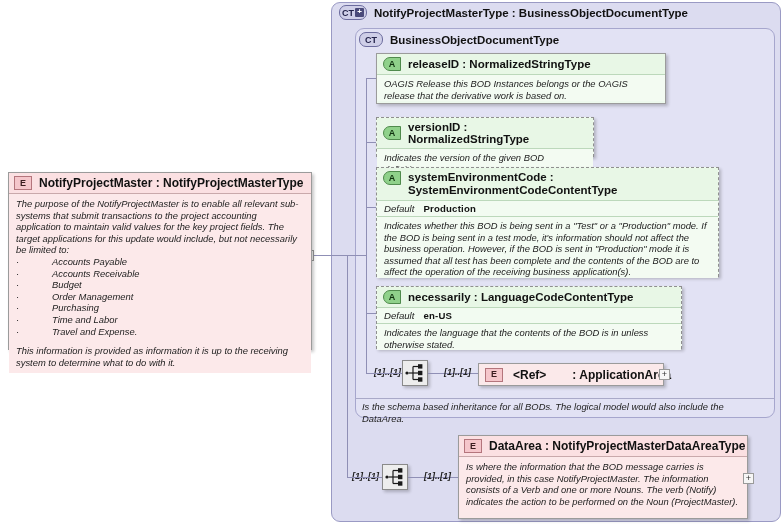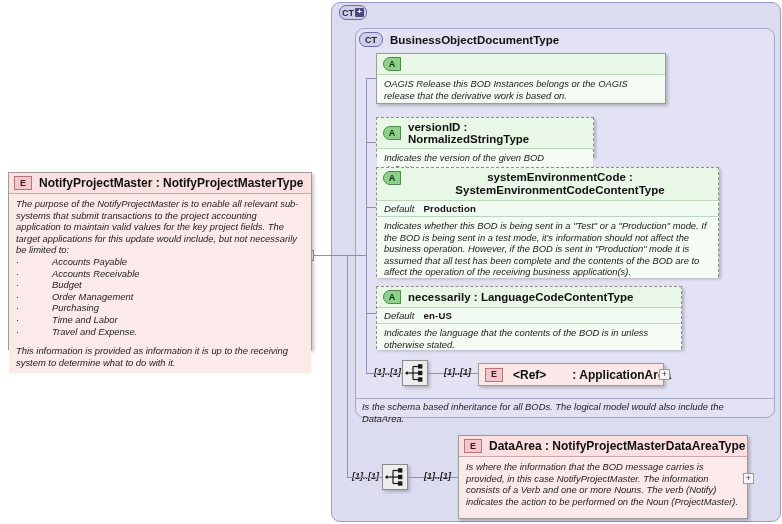--- a/index.html
+++ b/index.html
@@ -129,20 +129,21 @@
 
 <div class="canvas">
 
   <div class="box ct-outer"></div>
 
   <div class="hdr-row" style="left:339px;top:5px;">
     <span class="badge-ct">
       <span>CT</span>
         <span class="plusglyph">+</span>
     </span>
+    <span class="ct-label">NotifyProjectMasterType : BusinessObjectDocumentType</span>
   </div>
 
   <div class="box ct-inner"></div>
 
   <div class="hdr-row" style="left:359px;top:32px;">
     <span class="badge-ct" style="width:24px;">
       <span>CT</span>
     </span>
     <span class="ct-label">BusinessObjectDocumentType</span>
   </div>
@@ -206,36 +207,37 @@
             <span>Travel and Expense.</span>
           </div>
       </div>
       <div style="margin-top:8px;">This information is provided as information it is up to the receiving system to determine what to do with it.</div>
     </div>
   </div>
 
   <div class="box a-box a-solid shadow" style="left:376px;top:53px;width:290px;height:51px;">
     <div class="a-head">
       <span class="badge badge-a">A</span>
+      <span class="a-title">releaseID : NormalizedStringType</span>
     </div>
     <div class="a-body">OAGIS Release this BOD Instances belongs or the OAGIS release that the derivative work is based on.</div>
   </div>
 
   <div class="box a-box a-dashed shadow" style="left:376px;top:117px;width:218px;height:40px;">
     <div class="a-head">
       <span class="badge badge-a">A</span>
       <span class="a-title">versionID : NormalizedStringType</span>
     </div>
     <div class="a-body">Indicates the version of the given BOD definition.</div>
   </div>
 
   <div class="box a-box a-dashed shadow" style="left:376px;top:167px;width:343px;height:110px;">
     <div class="a-head" style="align-items:flex-start;">
       <span class="badge badge-a">A</span>
-      <span class="a-title" style="line-height:13px;text-align:center;flex:1;">systemEnvironmentCode : SystemEnvironmentCodeContentType</span>
+      <span class="a-title" style="line-height:13px;text-align:left;flex:1;">systemEnvironmentCode : SystemEnvironmentCodeContentType</span>
     </div>
     <div class="a-default">
       <span class="lbl">Default</span>
       <span class="val">Production</span>
     </div>
     <div class="a-body">Indicates whether this BOD is being sent in a "Test" or a "Production" mode. If the BOD is being sent in a test mode, it's information should not affect the business operation. However, if the BOD is sent in "Production" mode it is assumed that all test has been complete and the contents of the BOD are to affect the operation of the receiving business application(s).</div>
   </div>
 
   <div class="box a-box a-dashed shadow" style="left:376px;top:286px;width:306px;height:63px;">
     <div class="a-head">

